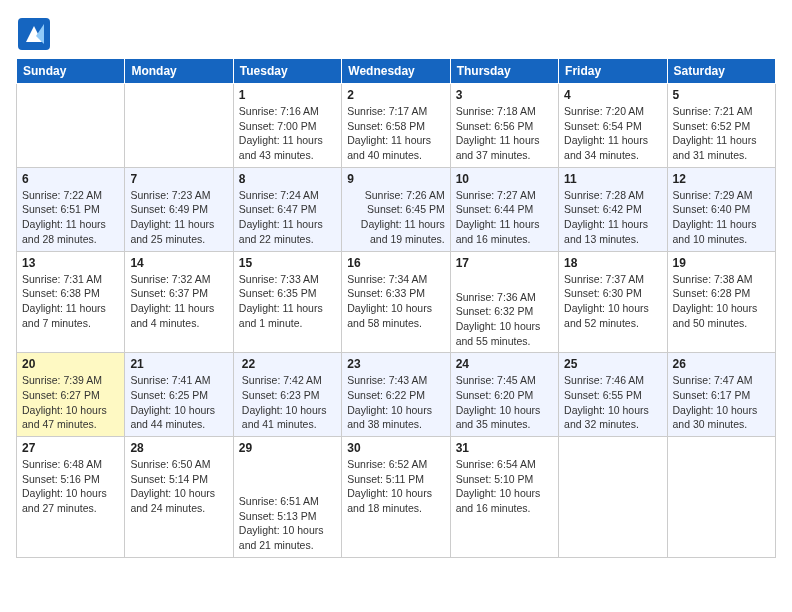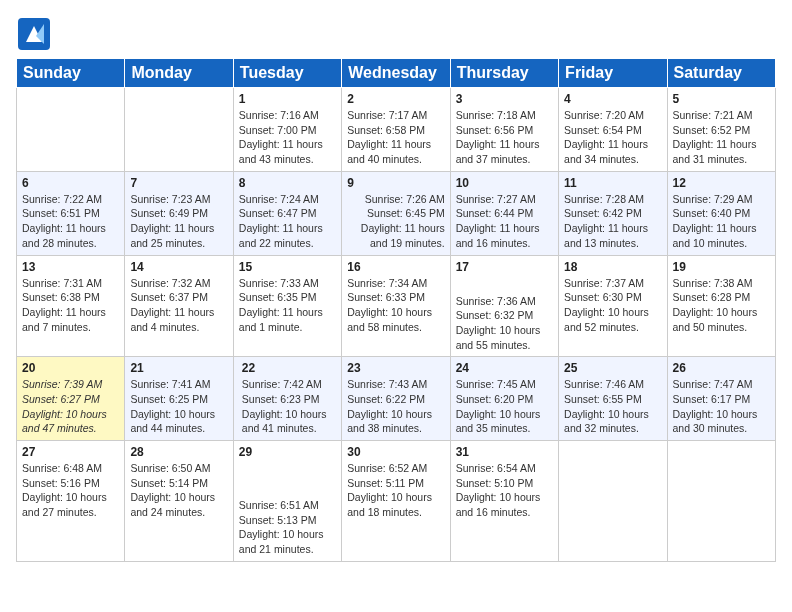--- a/index.html
+++ b/index.html
@@ -39,21 +39,21 @@
       width: 100%;
       border-collapse: collapse;
       margin-top: 6px;
       font-size: 11px;
     }
     .calendar th {
       background: #1565c0;
       color: #fff;
       text-align: left;
       padding: 5px 6px;
-      font-size: 16px;
+      font-size: 12px;
       font-weight: bold;
       border: 1px solid #fff;
     }
     .calendar td {
       border: 1px solid #ccc;
       vertical-align: top;
       padding: 4px 5px;
       min-height: 70px;
       width: 108px;
       background: #fff;
@@ -233,21 +233,21 @@
         <td>
           <div class="day-number">19</div>
           <div class="day-info" style="white-space: pre-line;">Sunrise: 7:38 AM
 Sunset: 6:28 PM
 Daylight: 10 hours and 50 minutes.</div>
         </td>
       </tr>
       <tr>
         <td style="background: #fef9c3;">
           <div class="day-number">20</div>
-          <div class="day-info" style="white-space: pre-line; font-style: italic;">Sunrise: 7:39 AM
+          <div class="day-info" style="white-space: pre-line;">Sunrise: 7:39 AM
 Sunset: 6:27 PM
 Daylight: 10 hours and 47 minutes.</div>
         </td>
         <td style="background: rgb(240, 244, 255);">
           <div class="day-number">21</div>
           <div class="day-info" style="white-space: pre-line;">Sunrise: 7:41 AM
 Sunset: 6:25 PM
 Daylight: 10 hours and 44 minutes.</div>
         </td>
         <td style="background: rgb(240, 244, 255); padding-left: 8px;">

